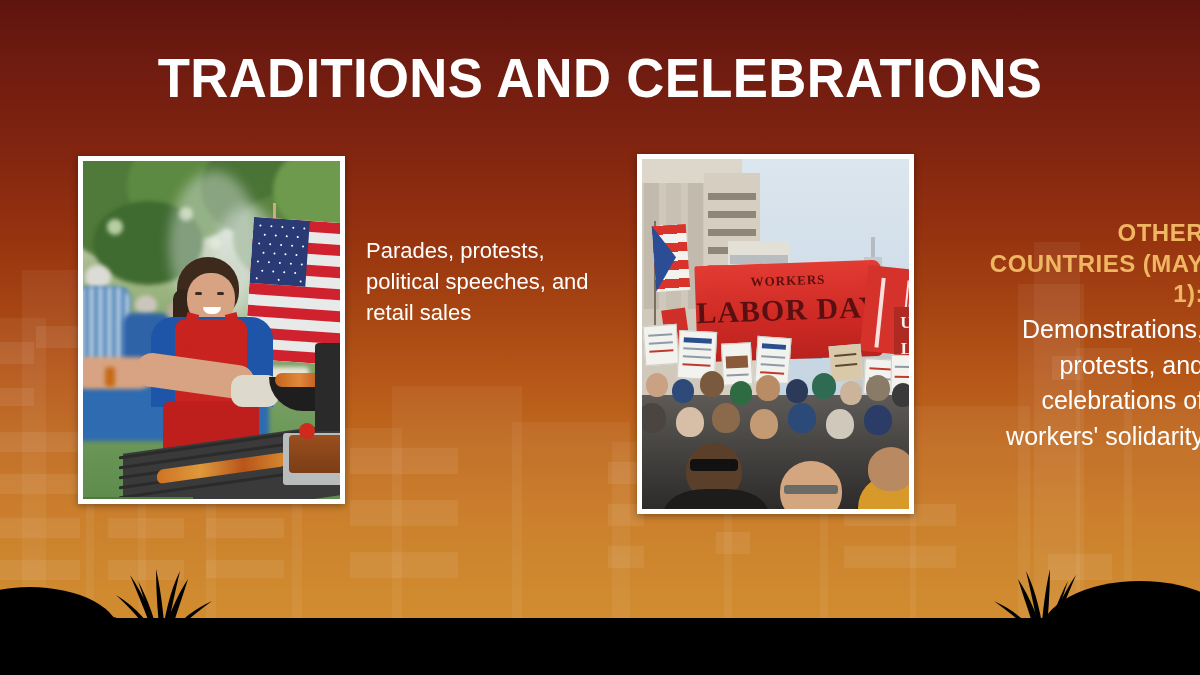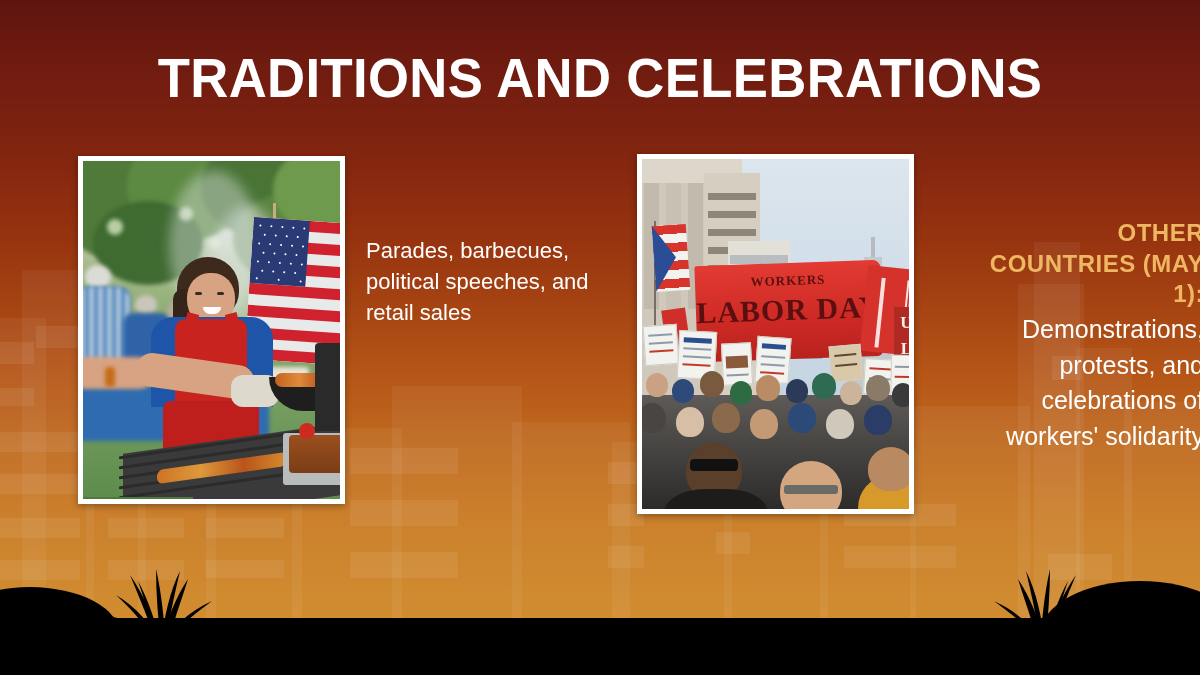--- a/index.html
+++ b/index.html
@@ -406,21 +406,21 @@
       <div class="rl-head" style="left:138px; top:302px; width:62px; height:60px; background:#d3a67f;"></div>
 
       <div class="rl-head" style="left:142px; top:326px; width:54px; height:9px; background:#6a6a66; border-radius:3px;"></div>
 
       <div class="rl-body" style="left:216px; top:318px; width:70px; height:78px; background:#d79a2a;"></div>
       <div class="rl-head" style="left:226px; top:288px; width:46px; height:44px; background:#b98a62;"></div>
     </div>
   </div>
 
   <div class="col" id="col-left">
-    <div class="body">Parades, barbecues, political speeches, and retail sales</div>
+    <div class="body">Parades, protests, political speeches, and retail sales</div>
   </div>
 
   <div class="col" id="col-right">
     <div class="head">OTHER COUNTRIES (MAY 1):</div>
     <div class="body">Demonstrations, protests, and celebrations of workers' solidarity</div>
   </div>
 
   <div class="hill" style="left:-60px; width:180px; height:48px;"></div>
   <div class="hill" style="right:-40px; width:200px; height:54px;"></div>
 

